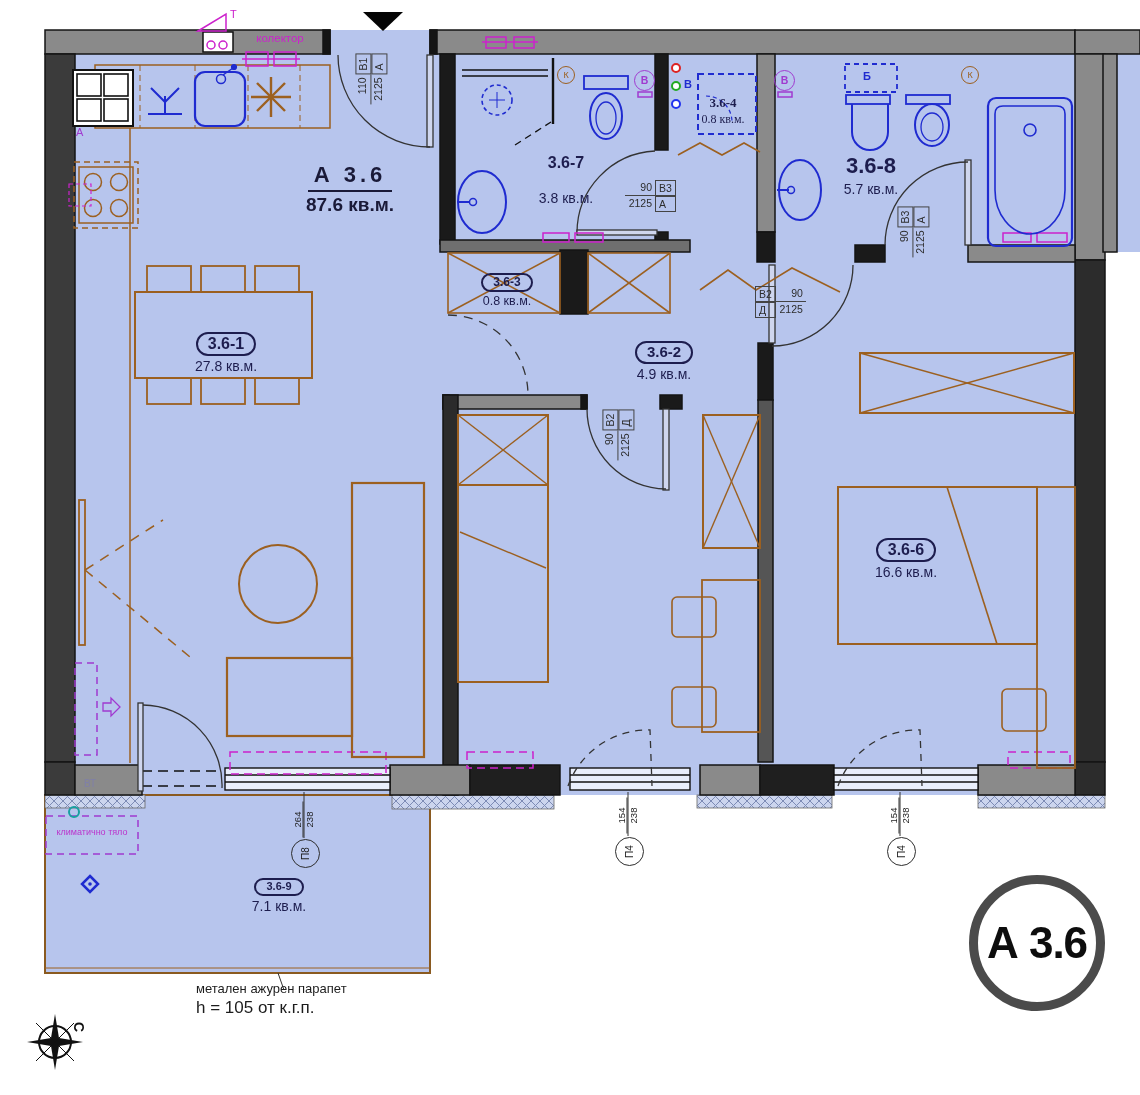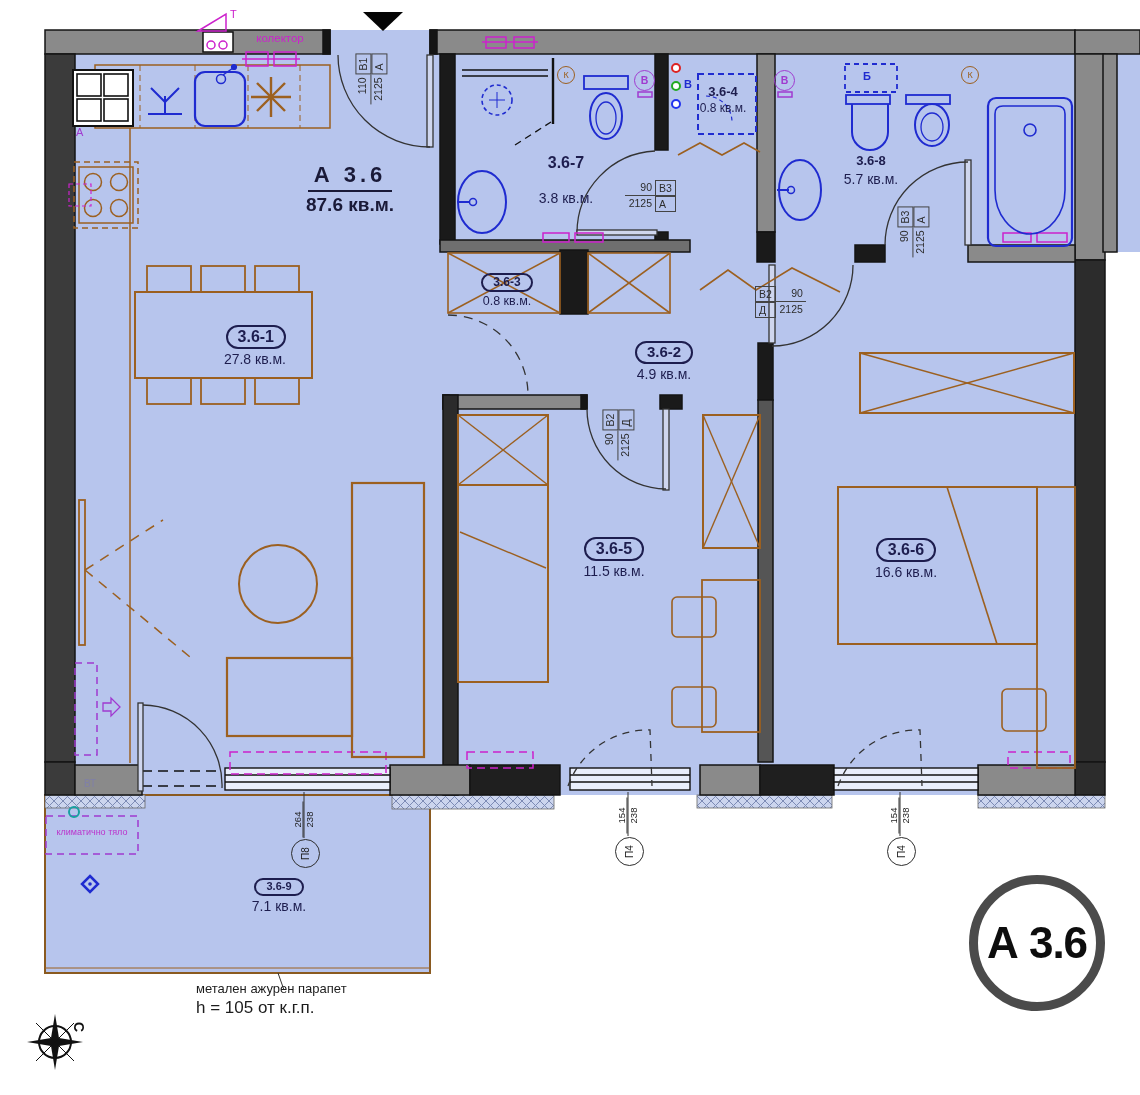--- a/index.html
+++ b/index.html
@@ -323,50 +323,46 @@
     <path d="M83 1042 L59 1046 L55 1042 L59 1038 Z" fill="#111"></path>
     <path d="M27 1042 L51 1046 L55 1042 L51 1038 Z" fill="#111"></path>
   </g>
 </svg>
 
 <div class="title-block" style="left:300px;top:162px;width:100px;">
   <span class="code">А 3.6</span>
   <span class="areav">87.6 кв.м.</span>
 </div>
 
-<div class="room-label" style="left:166px;top:325px;width:120px;align-items:flex-end;">
+<div class="room-label" style="left:166px;top:332px;width:120px;">
   <span class="pill" style="font-size:16px;">3.6-1</span>
   <span class="area">27.8 кв.м.</span>
 </div>
 <div class="room-label" style="left:604px;top:341px;width:120px;">
   <span class="pill" style="font-size:15px;">3.6-2</span>
   <span class="area">4.9 кв.м.</span>
 </div>
 <div class="room-label" style="left:447px;top:273px;width:120px;">
   <span class="pill" style="font-size:12px;">3.6-3</span>
   <span class="area" style="font-size:12.5px;">0.8 кв.м.</span>
 </div>
-<div class="room-label" style="left:663px;top:84px;width:120px;">
+<div class="room-label" style="left:663px;top:95px;width:120px;font-family:Liberation Serif, serif;">
   <span class="plain" style="font-size:13px;">3.6-4</span>
   <span class="area" style="font-size:12px;">0.8 кв.м.</span>
-</div>
-<div class="room-label" style="left:554px;top:537px;width:120px;">
-  <span class="pill" style="font-size:16px;">3.6-5</span>
-  <span class="area">11.5 кв.м.</span>
 </div>
 <div class="room-label" style="left:846px;top:538px;width:120px;">
   <span class="pill" style="font-size:16px;">3.6-6</span>
   <span class="area">16.6 кв.м.</span>
 </div>
 <div class="room-label" style="left:506px;top:153px;width:120px;gap:16px;">
   <span class="plain" style="font-size:16px;">3.6-7</span>
   <span class="area">3.8 кв.м.</span>
 </div>
 <div class="room-label" style="left:811px;top:153px;width:120px;">
-  <span class="plain" style="font-size:13px;">3.6-8</span>
+  <span class="plain" style="font-size:22px;">3.6-8</span>
   <span class="area">5.7 кв.м.</span>
 </div>
 <div class="room-label" style="left:219px;top:878px;width:120px;">
   <span class="pill" style="font-size:11px;">3.6-9</span>
   <span class="area">7.1 кв.м.</span>
 </div>
 
 <div class="door-tag rotccw" style="left:346px;top:63px;">
   <span class="num top">110</span>
   <span class="box top">В1</span>

